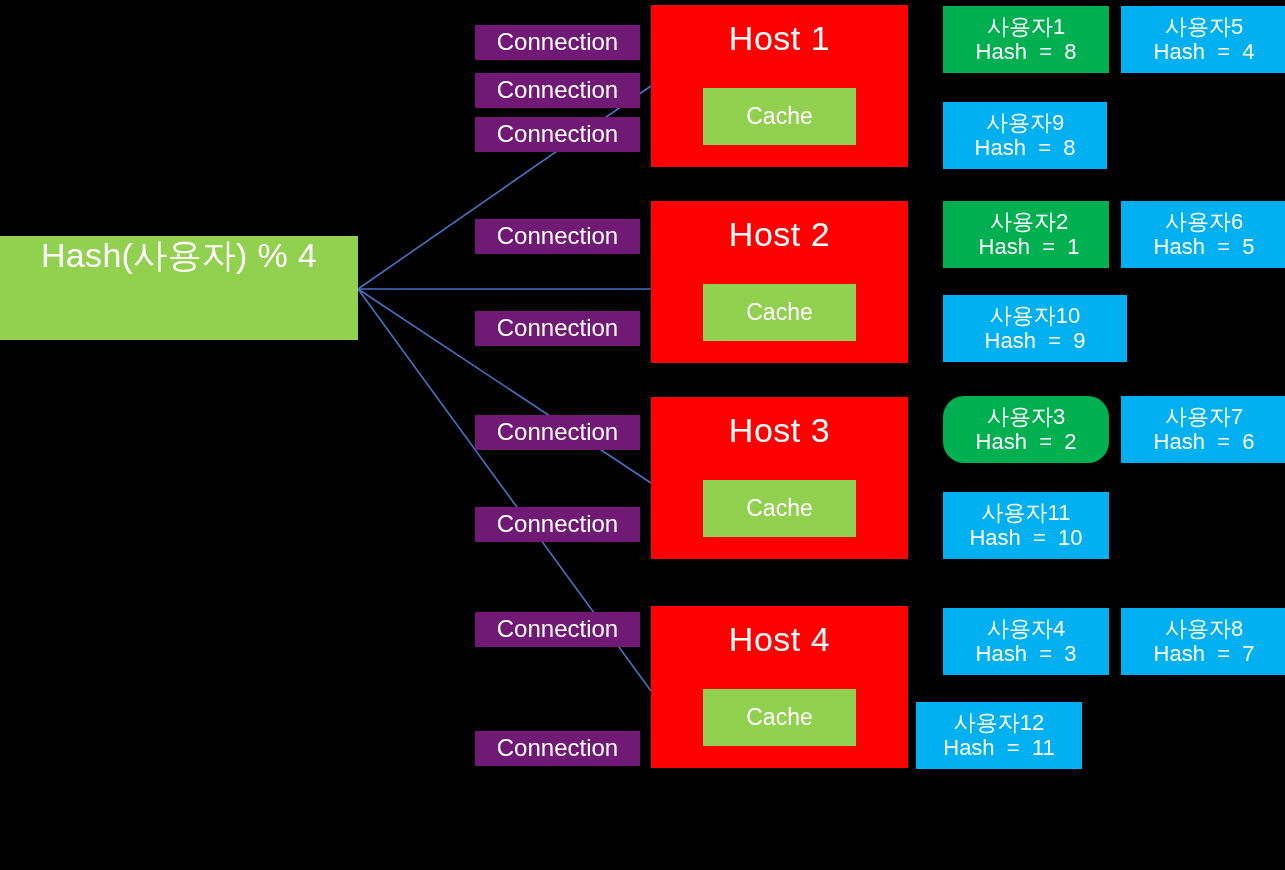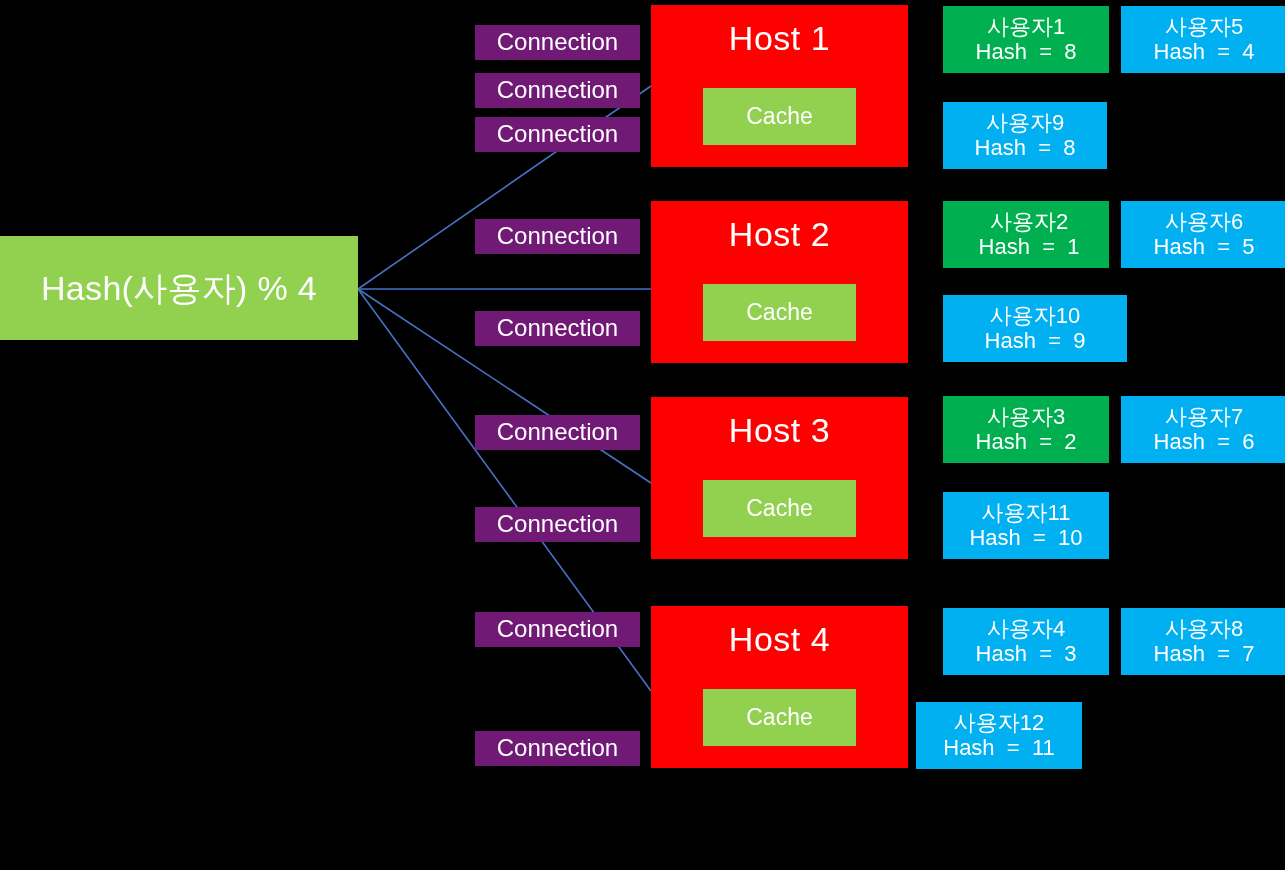--- a/index.html
+++ b/index.html
@@ -14,21 +14,21 @@
     background: #000000;
     overflow: hidden;
     font-family: "Liberation Sans", sans-serif;
   }
   .box {
     position: absolute;
     box-sizing: border-box;
     display: flex;
     flex-direction: column;
     align-items: center;
-    justify-content: center;
+    justify-content: flex-start;
     color: #FFFFFF;
     text-align: center;
     line-height: 1.12;
     white-space: pre;
   }
   .hash-box {
     background: #92D050;
     font-size: 34px;
     letter-spacing: 0.3px;
   }
@@ -162,21 +162,21 @@
   </div>
   <div class="box user-box user-blue" style="left:1121px; top:201px; width:166px; height:67px;">
     <span class="user-line">사용자6</span>
     <span class="user-line">Hash  =  5</span>
   </div>
   <div class="box user-box user-blue" style="left:943px; top:295px; width:184px; height:67px;">
     <span class="user-line">사용자10</span>
     <span class="user-line">Hash  =  9</span>
   </div>
 
-  <div class="box user-box user-green" style="left:943px; top:396px; width:166px; height:67px;">
+  <div class="box user-box user-green" style="left:943px; top:396px; width:166px; height:67px;border-radius:21px;">
     <span class="user-line">사용자3</span>
     <span class="user-line">Hash  =  2</span>
   </div>
   <div class="box user-box user-blue" style="left:1121px; top:396px; width:166px; height:67px;">
     <span class="user-line">사용자7</span>
     <span class="user-line">Hash  =  6</span>
   </div>
   <div class="box user-box user-blue" style="left:943px; top:492px; width:166px; height:67px;">
     <span class="user-line">사용자11</span>
     <span class="user-line">Hash  =  10</span>

